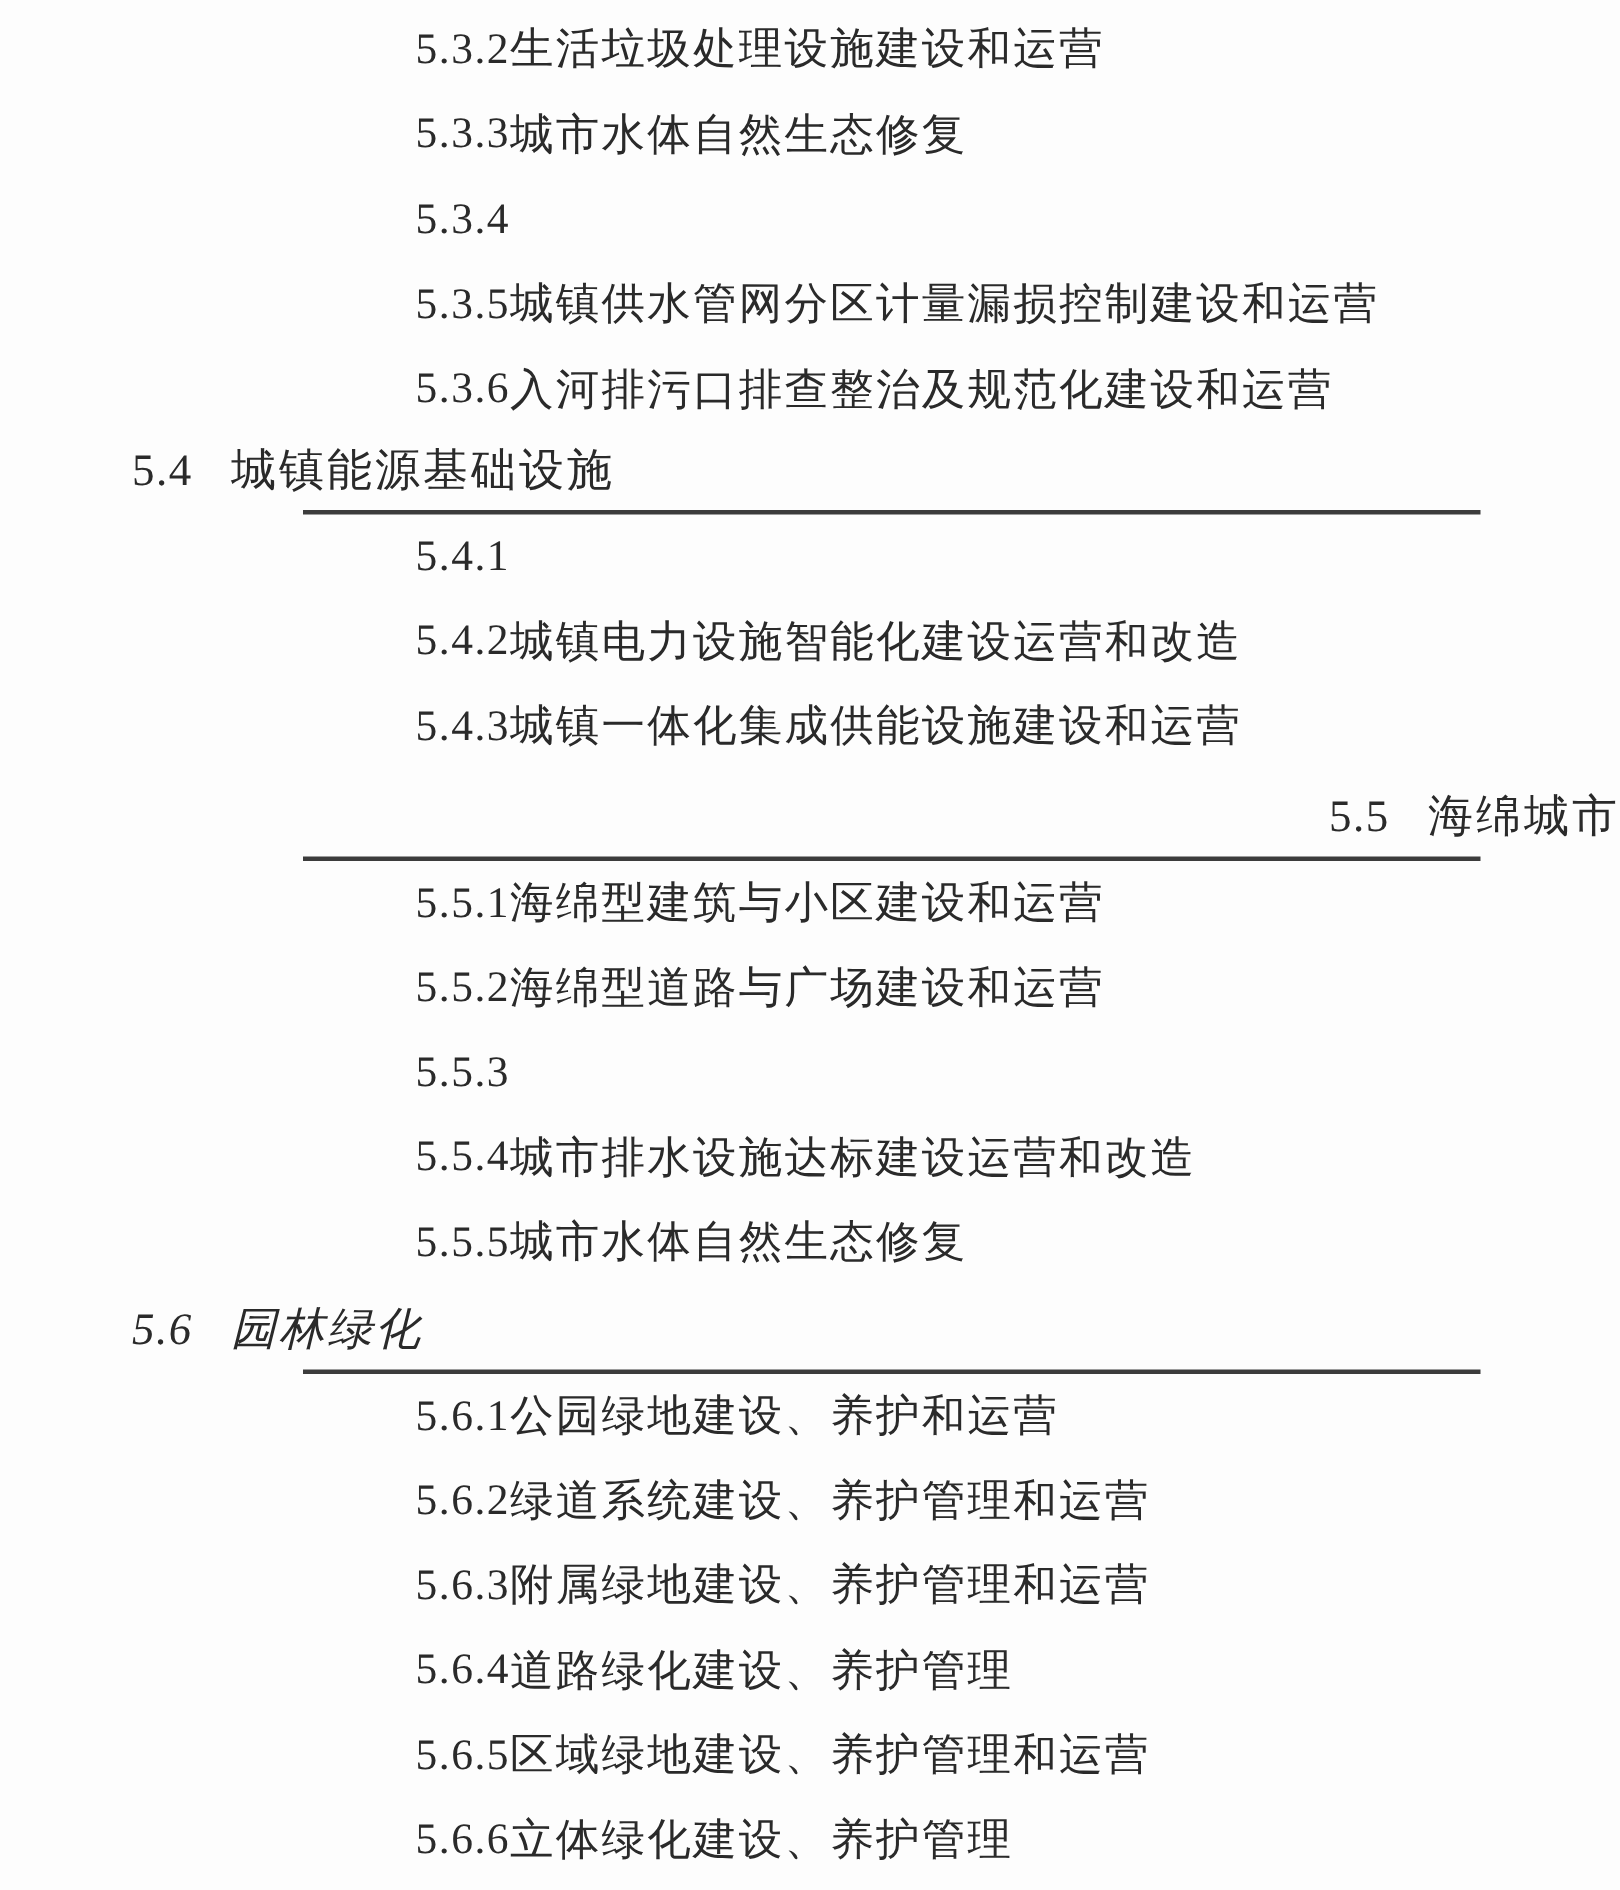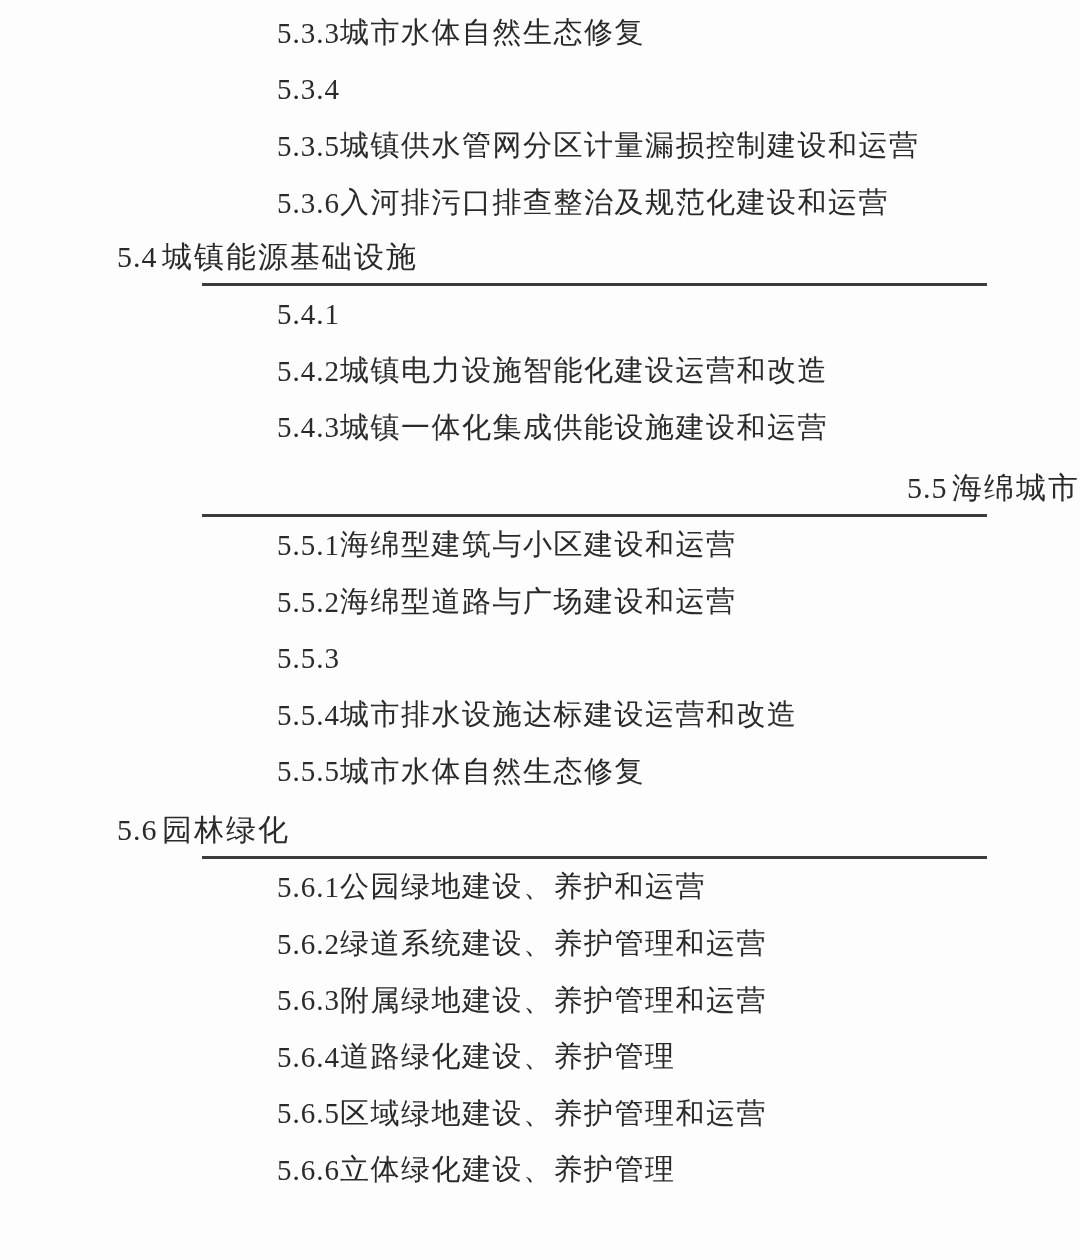--- a/index.html
+++ b/index.html
@@ -33,45 +33,50 @@
   .row.item .num {
     display: inline-block;
     min-width: 63px;
     letter-spacing: 1px;
   }
   .row.item .label {
     letter-spacing: 1.5px;
   }
   .row.heading {
     height: 52px;
-    padding-left: 117px;
+    padding-left: 88px;
     font-size: 30px;
+    gap: 21px;
   }
   .row.heading .num {
     display: inline-block;
     min-width: 45px;
     letter-spacing: 1px;
   }
   .row.heading .label {
     letter-spacing: 2px;
   }
   .rule {
     height: 3px;
     width: 785px;
     margin-left: 202px;
     background: #3c3c3c;
   }
   .sec-55 { margin-top: 6px; justify-content: flex-end; }
-  .sec-56 { margin-top: 4px; }
+  .sec-56 { margin-top: 4px; font-style: italic; }
 </style>
 </head>
 <body>
 
 <main class="page">
 
+  <div class="row item">
+    <span class="num">5.3.2</span>
+    <span class="label">生活垃圾处理设施建设和运营</span>
+  </div>
   <div class="row item">
     <span class="num">5.3.3</span>
     <span class="label">城市水体自然生态修复</span>
   </div>
   <div class="row item">
     <span class="num">5.3.4</span>
   </div>
   <div class="row item">
     <span class="num">5.3.5</span>
     <span class="label">城镇供水管网分区计量漏损控制建设和运营</span>

